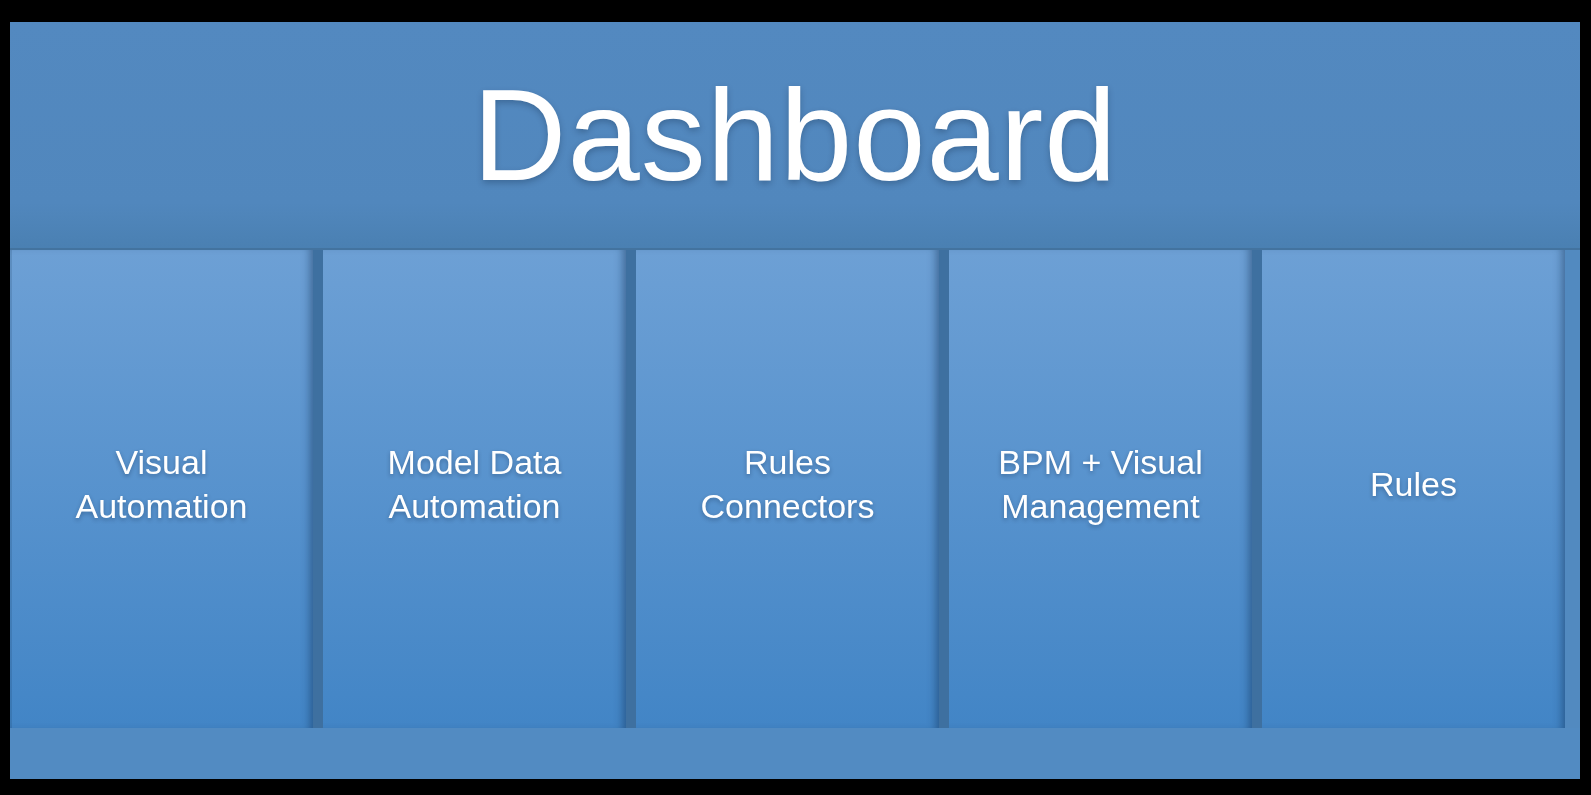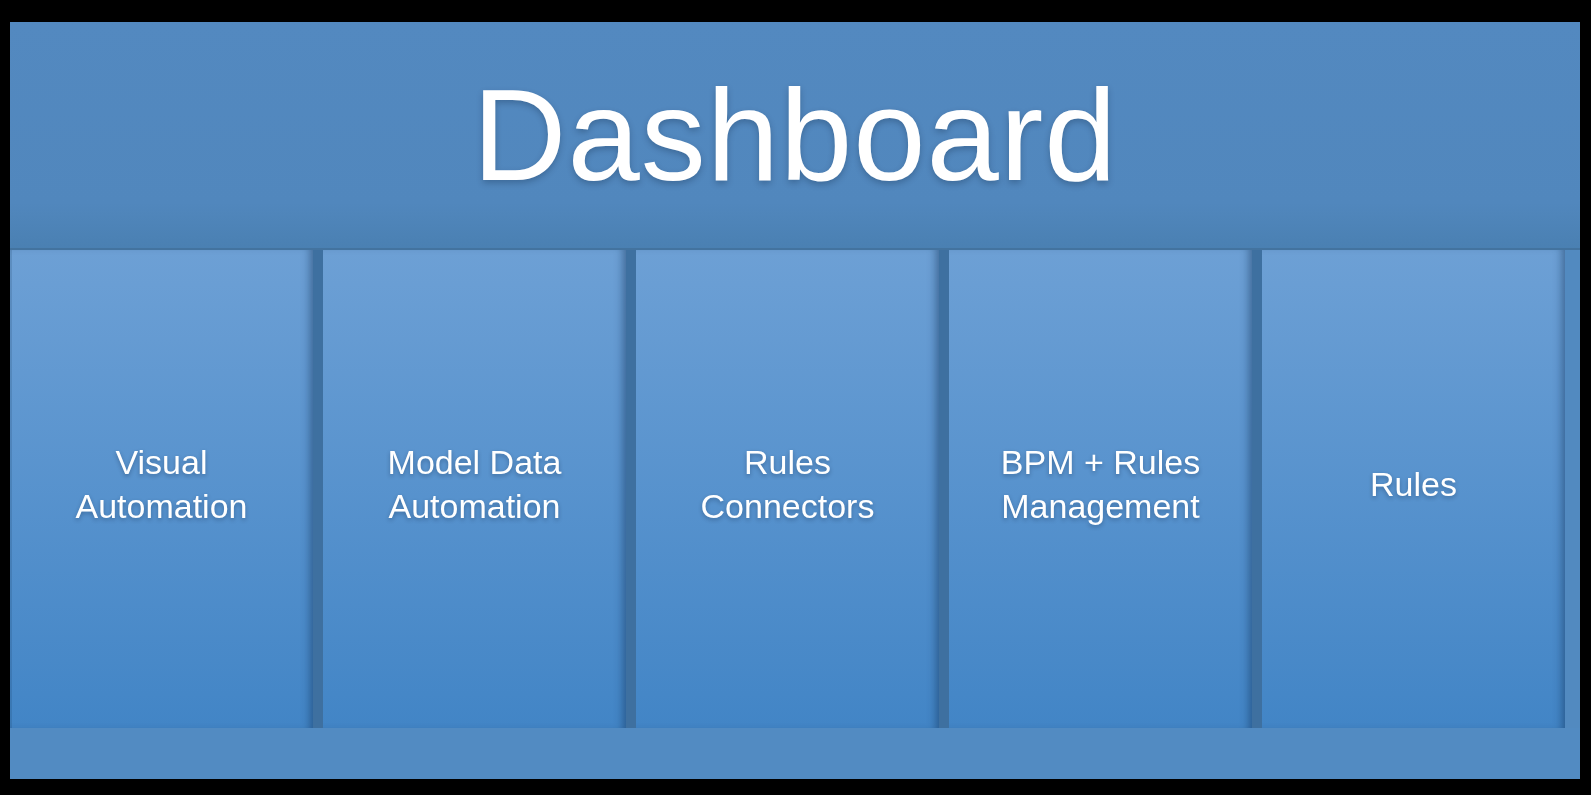--- a/index.html
+++ b/index.html
@@ -100,21 +100,21 @@
     </div>
     <div class="tile">
       <div class="tile-label">Model Data
 Automation</div>
     </div>
     <div class="tile">
       <div class="tile-label">Rules
 Connectors</div>
     </div>
     <div class="tile">
-      <div class="tile-label">BPM + Rules
+      <div class="tile-label">BPM + Visual
 Management</div>
     </div>
     <div class="tile">
       <div class="tile-label">Rules</div>
     </div>
   </div>
 
   <div class="footer-strip"></div>
 
 </div>

